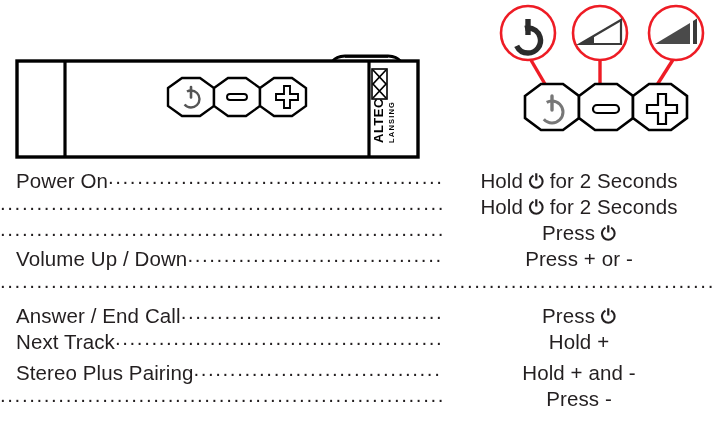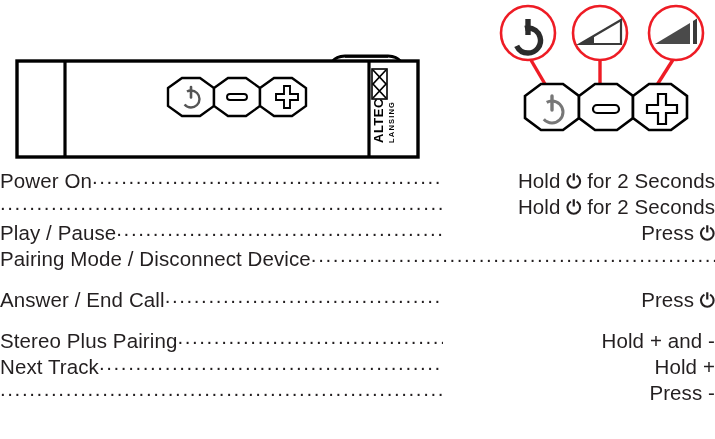--- a/index.html
+++ b/index.html
@@ -50,23 +50,24 @@
   .instr-row {
     position: relative;
     display: flex;
     align-items: baseline;
     width: 100%;
     height: 26px;
     font-size: 20.5px;
     letter-spacing: 0.1px;
     white-space: nowrap;
   }
-  .instr-row.gap-before { margin-top: 15px; }
+  .instr-row.gap-before { margin-top: 5px; }
 
   .instr-action {
+    padding-left: 16px;
     flex: 0 0 auto;
   }
   .instr-leader {
     flex: 1 1 auto;
     overflow: hidden;
     height: 20px;
     position: relative;
     min-width: 4px;
   }
   .instr-leader::before {
@@ -79,21 +80,21 @@
     color: #231f20;
     white-space: nowrap;
   }
   .instr-result {
     flex: 0 0 auto;
     text-align: left;
   }
   .instr-result-inner {
     display: inline-block;
     width: 272px;
-    text-align: right;
+    text-align: center;
   }
   .pwr-glyph {
     font-family: "DejaVu Sans", sans-serif;
     font-size: 19px;
     font-weight: 700;
     line-height: 1;
   }
 
   svg { display: block; overflow: visible; }
 </style>
@@ -223,40 +224,43 @@
     <div class="instr-row">
       <span class="instr-action">Power On </span>
       <span class="instr-leader"></span>
       <span class="instr-result"><span class="instr-result-inner"><span>Hold </span><span class="pwr-glyph">⏻</span><span> for 2 Seconds</span></span></span>
     </div>
     <div class="instr-row">
       <span class="instr-leader"></span>
       <span class="instr-result"><span class="instr-result-inner"><span>Hold </span><span class="pwr-glyph">⏻</span><span> for 2 Seconds</span></span></span>
     </div>
     <div class="instr-row">
-      <span class="instr-action">Play / Pause</span>
       <span class="instr-leader"></span>
       <span class="instr-result"><span class="instr-result-inner"><span>Press </span><span class="pwr-glyph">⏻</span></span></span>
     </div>
     <div class="instr-row">
-      <span class="instr-action">Pairing Mode / Disconnect Device</span>
+      <span class="instr-action">Volume Up / Down</span>
+      <span class="instr-leader"></span>
+      <span class="instr-result"><span class="instr-result-inner"><span>Press + or -</span></span></span>
+    </div>
+    <div class="instr-row">
       <span class="instr-leader"></span>
     </div>
     <div class="instr-row gap-before">
       <span class="instr-action">Answer / End Call</span>
       <span class="instr-leader"></span>
       <span class="instr-result"><span class="instr-result-inner"><span> Press </span><span class="pwr-glyph">⏻</span></span></span>
     </div>
+    <div class="instr-row">
+      <span class="instr-action">Next Track</span>
+      <span class="instr-leader"></span>
+      <span class="instr-result"><span class="instr-result-inner"><span>Hold +</span></span></span>
+    </div>
     <div class="instr-row gap-before">
       <span class="instr-action">Stereo Plus Pairing</span>
       <span class="instr-leader"></span>
       <span class="instr-result"><span class="instr-result-inner"><span>Hold + and -</span></span></span>
     </div>
     <div class="instr-row">
-      <span class="instr-action">Next Track</span>
-      <span class="instr-leader"></span>
-      <span class="instr-result"><span class="instr-result-inner"><span>Hold +</span></span></span>
-    </div>
-    <div class="instr-row">
       <span class="instr-leader"></span>
       <span class="instr-result"><span class="instr-result-inner"><span>Press -</span></span></span>
     </div>
   </div>
 
 </body></html>

